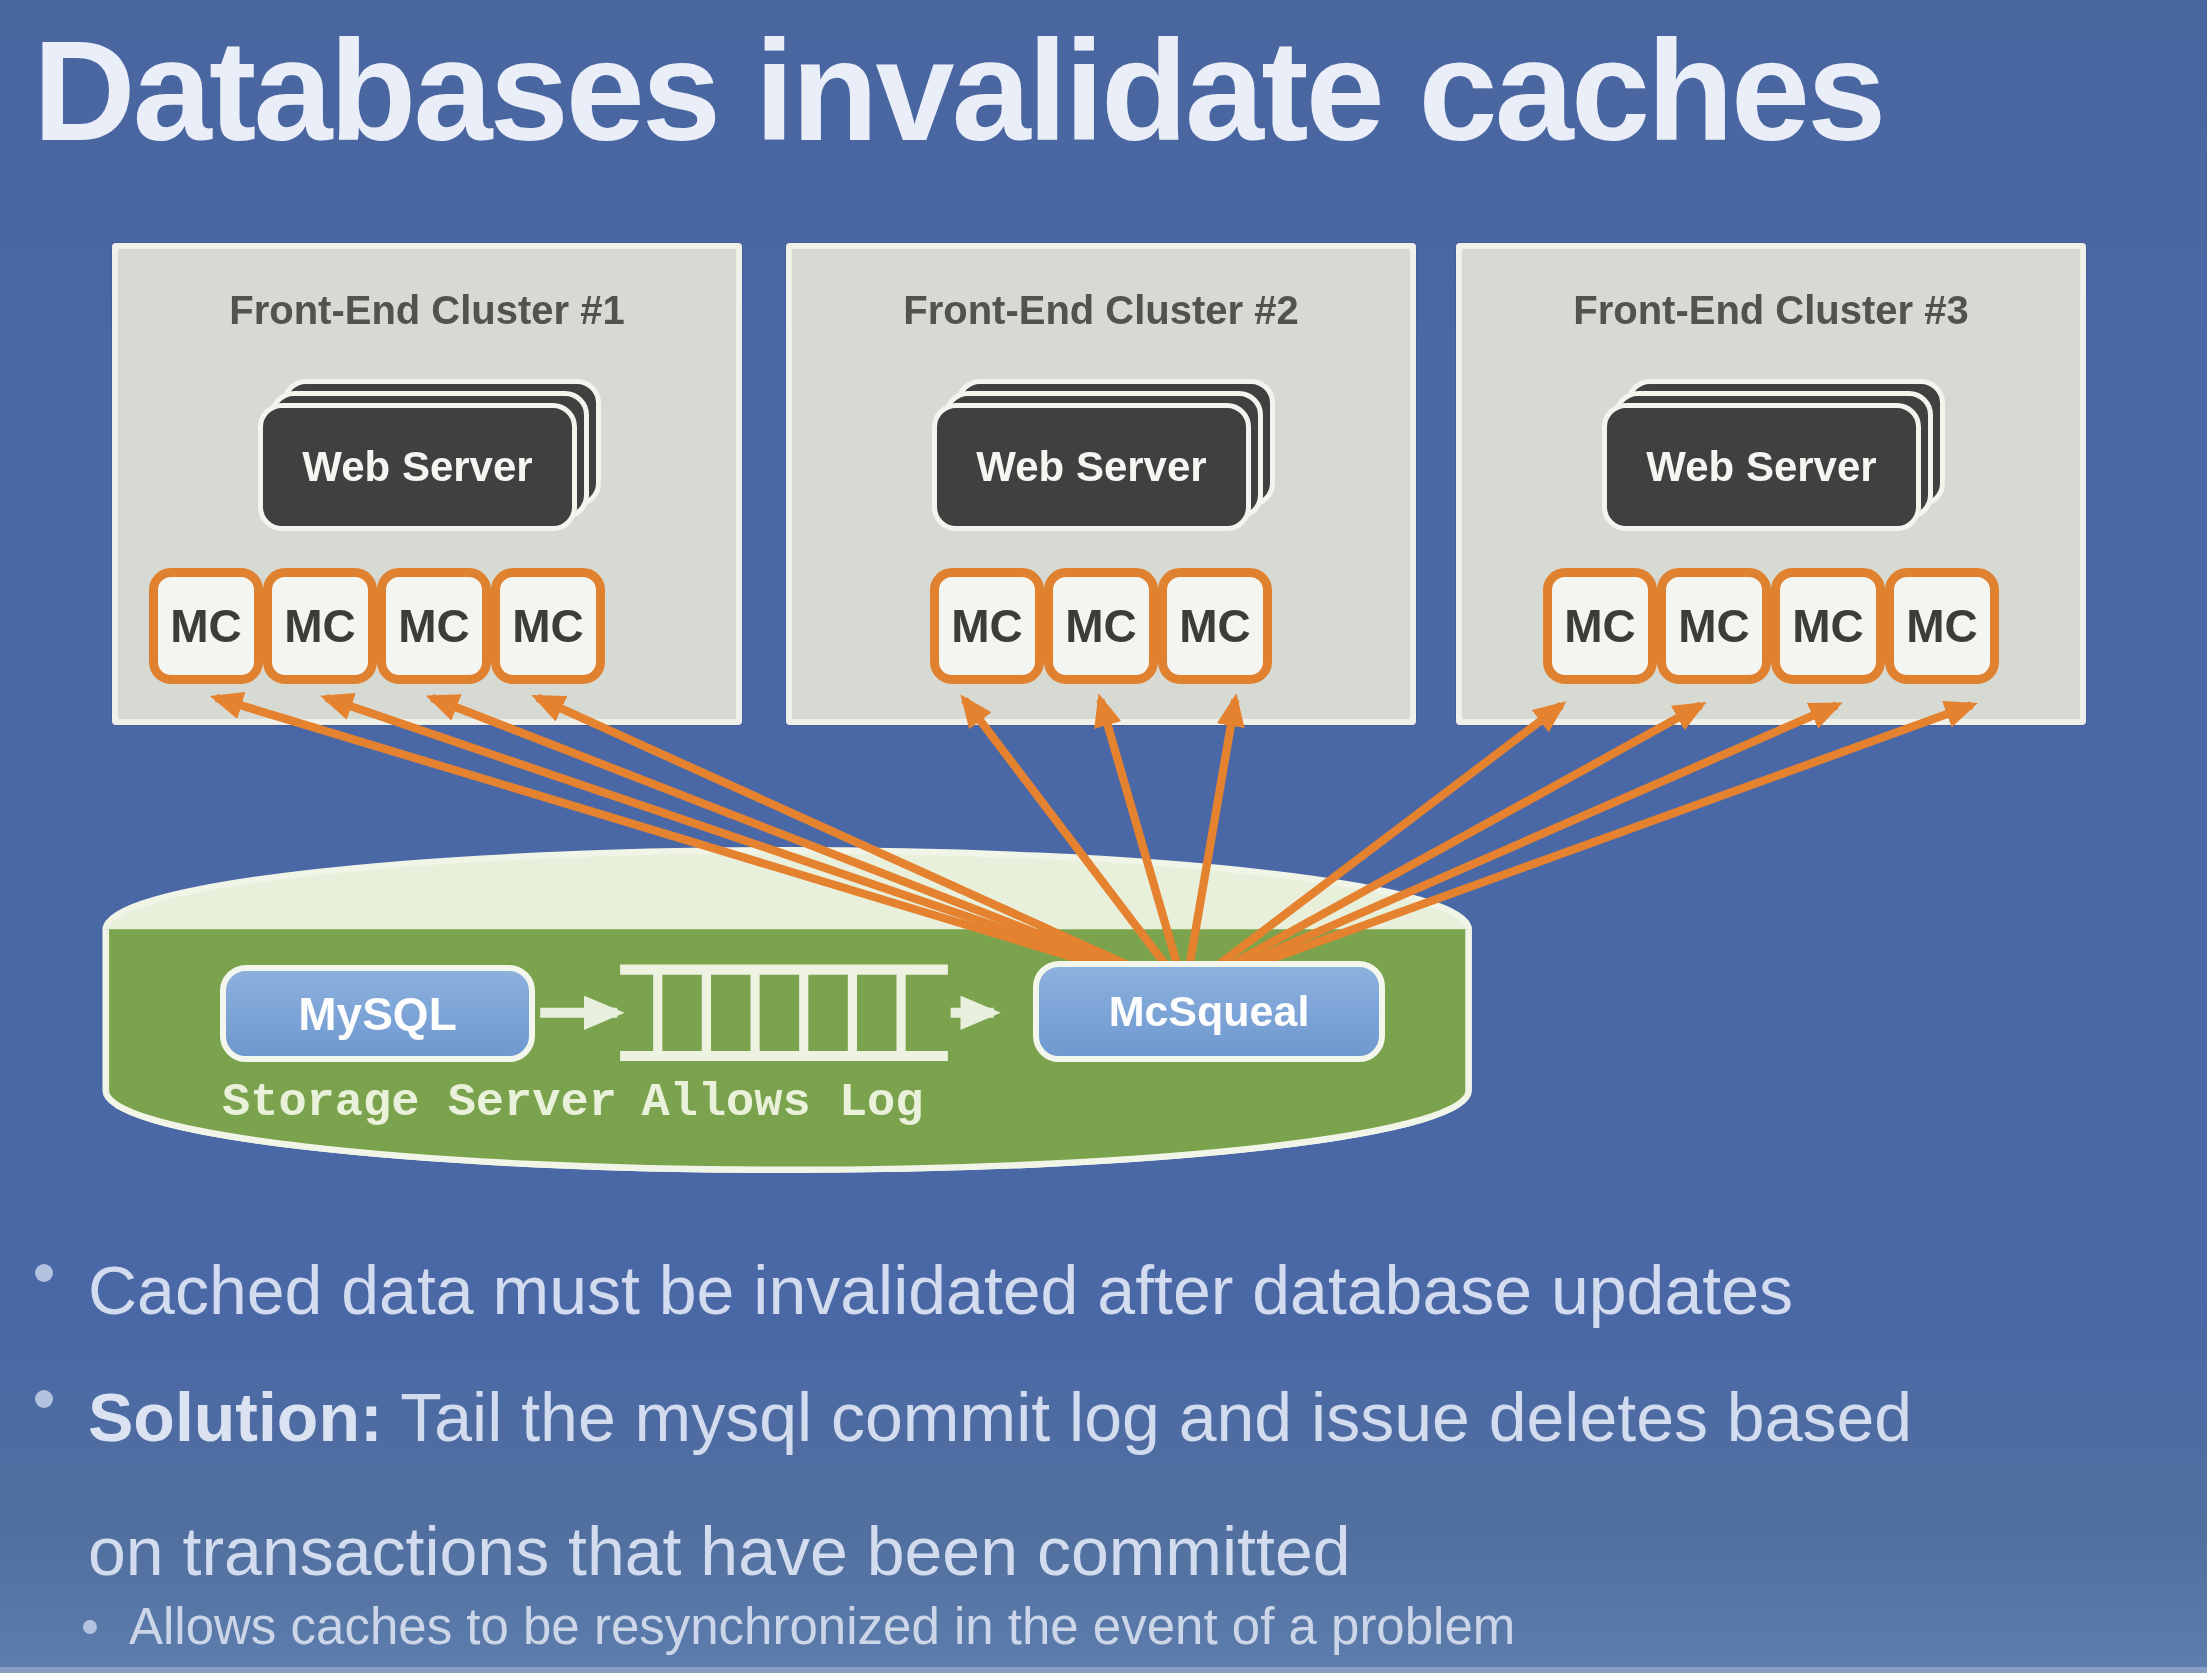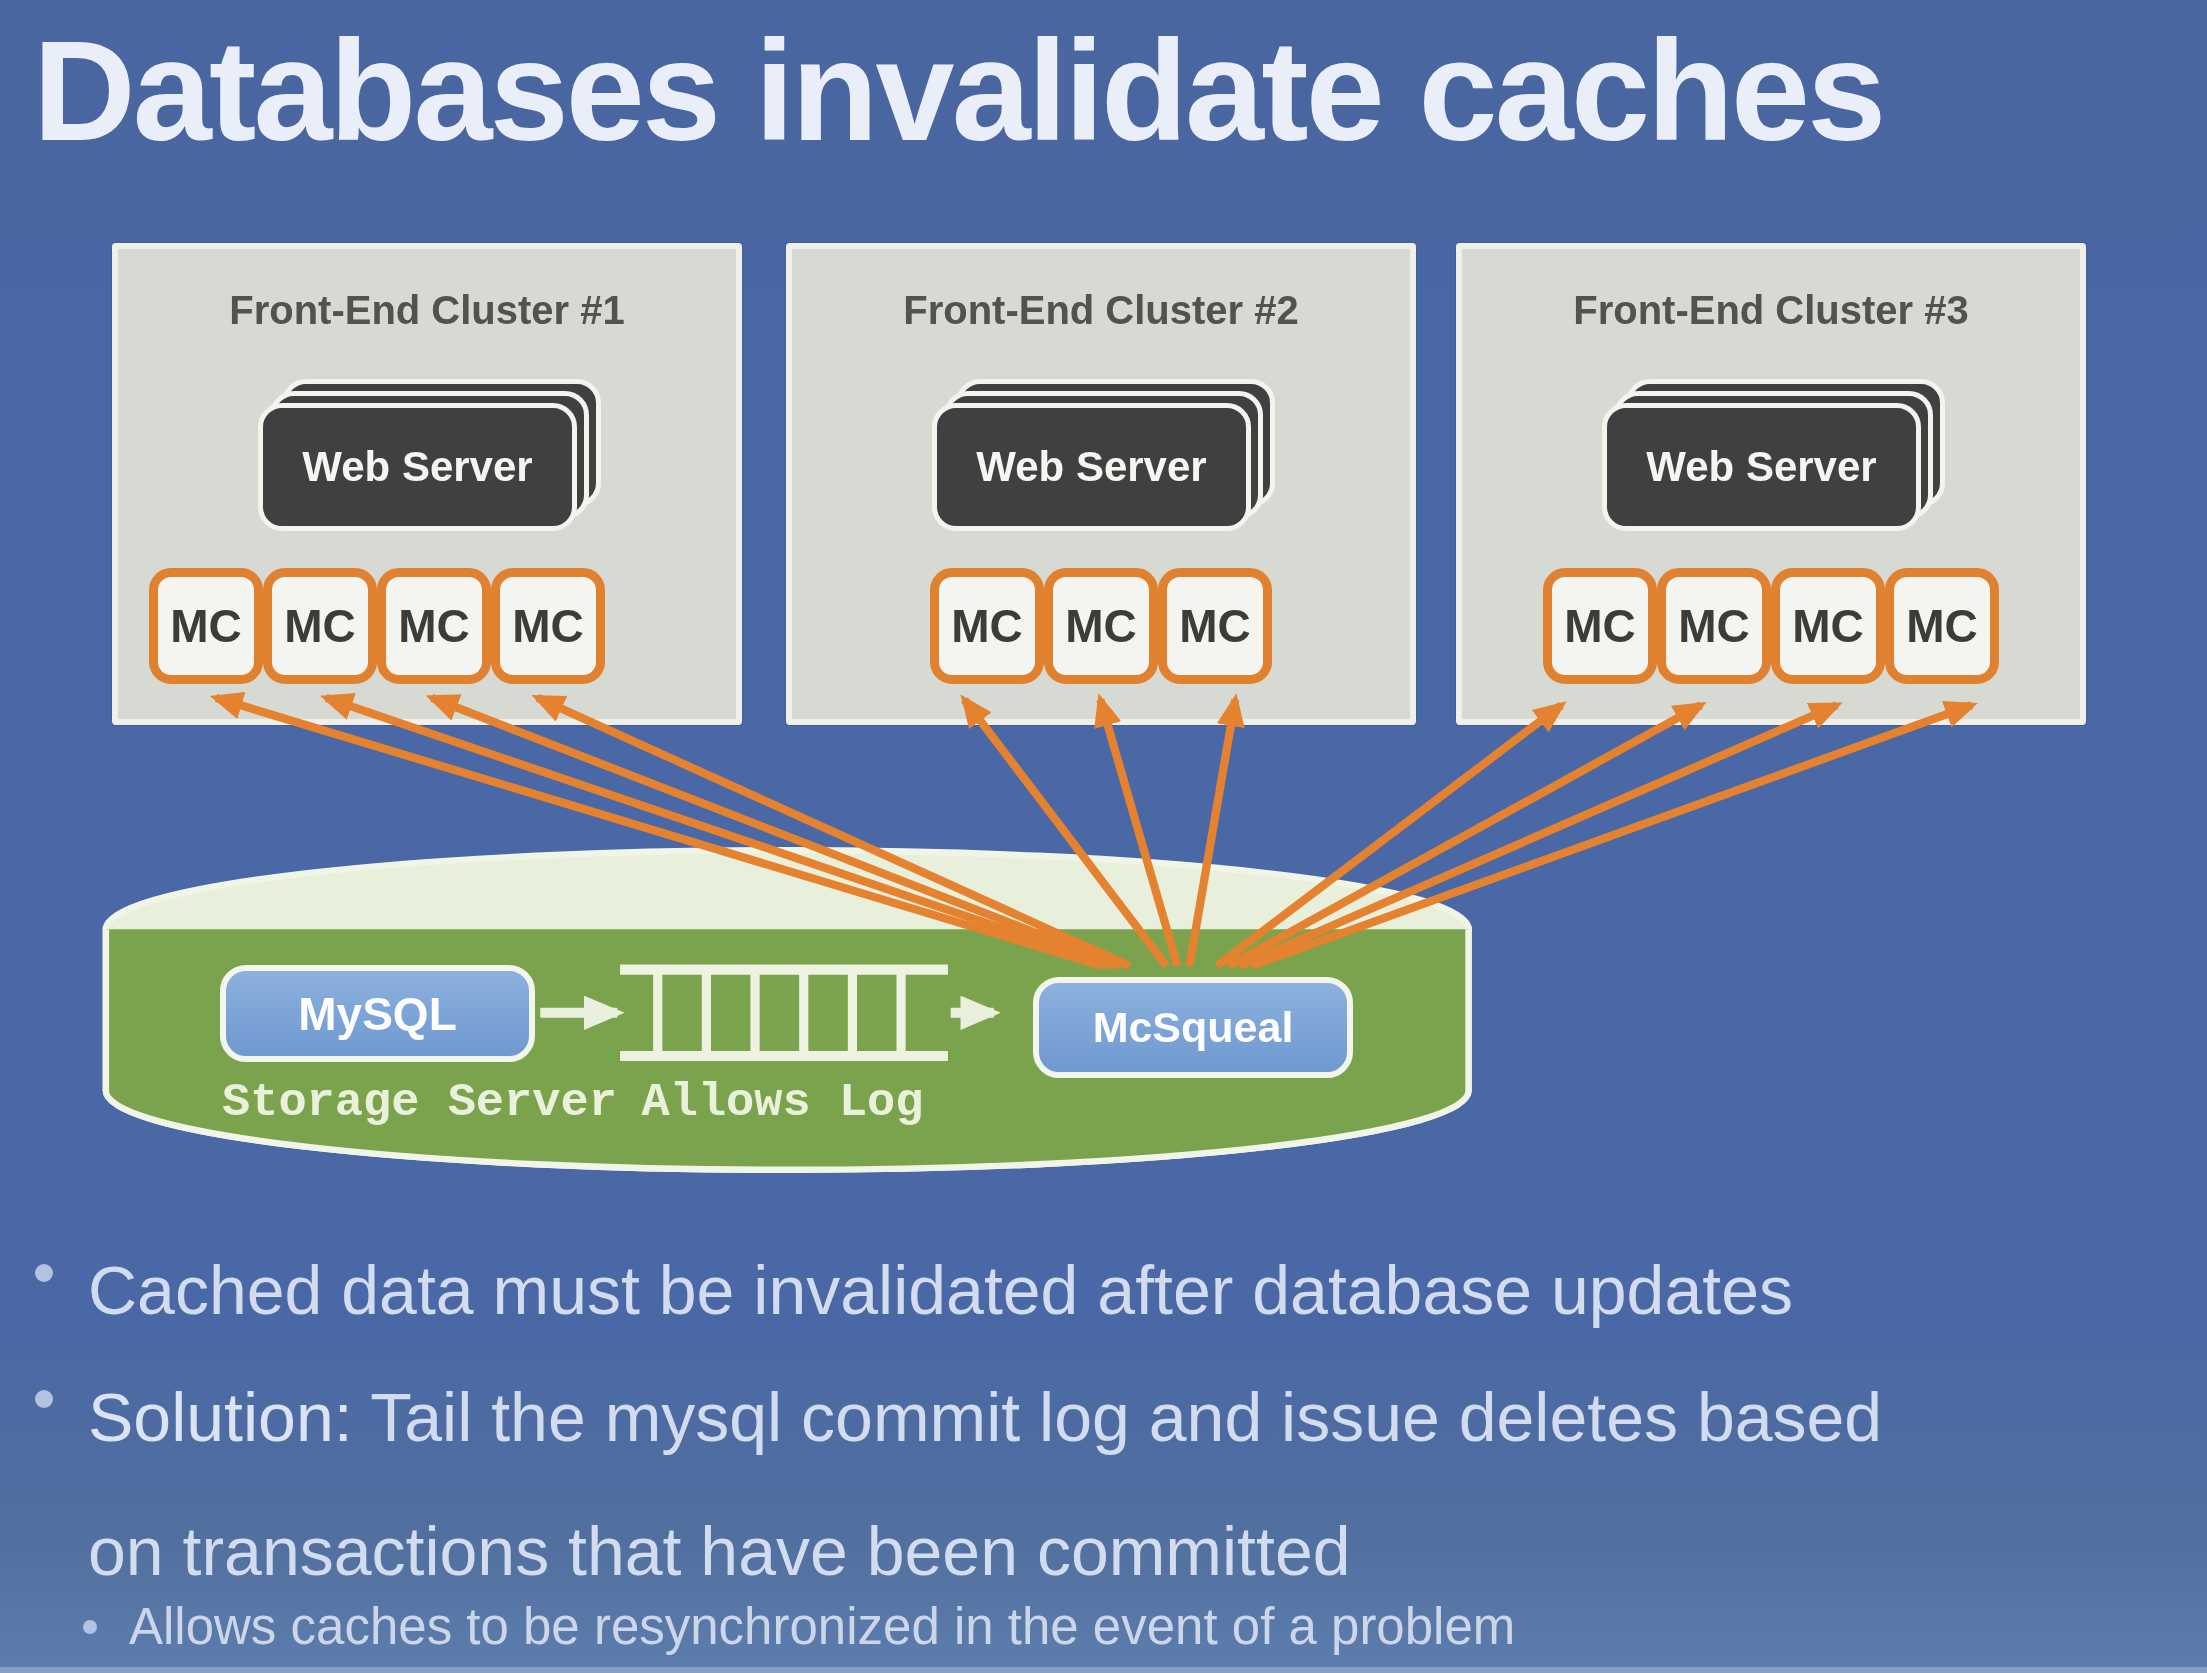--- a/index.html
+++ b/index.html
@@ -55,21 +55,21 @@
   }
   
   .pill{
     position:absolute;box-sizing:border-box;
     background:linear-gradient(180deg,#8db1dd 0%,#7ba3d6 55%,#7099cf 100%);
     border:6.4px solid #f2f6ec;border-radius:26px;
     display:flex;align-items:center;justify-content:center;
     color:#fdfdfd;font-weight:700;
   }
   .mysql{left:220px;top:965px;width:315px;height:97px;font-size:46px;}
-  .mcsqueal{left:1033px;top:961px;width:320px;height:101px;font-size:43px;margin-top:16px;}
+  .mcsqueal{left:1033px;top:961px;width:352px;height:101px;font-size:43px;}
   .tier-label{
     position:absolute;font-size:47px;font-weight:700;color:#e9f1da;
     letter-spacing:0;
     font-family:Liberation Mono, monospace;
   }
   .storage-label{left:222px;top:1076px;}
   .commitlog-label{left:599px;width:367px;top:1076px;text-align:center;}
   
   .bullet-dot{
     position:absolute;width:18.4px;height:18.4px;border-radius:50%;
@@ -79,21 +79,21 @@
   .b2-dot{left:35px;top:1390px;}
   .b3-dot{left:83px;top:1620px;width:13.8px;height:13.8px;}
   .bullet-text{
     position:absolute;left:88px;width:2103px;
     color:#d3dcee;font-size:68px;font-weight:400;letter-spacing:0;
     line-height:134px;
   }
   .b1{top:1223px;}
   .b2{top:1350px;}
   .b3{top:1576px;left:129px;font-size:51px;color:#ccd6e8;line-height:101px;}
-  .bullet-text strong{font-weight:400;color:#dbe3f2;}
+  .bullet-text strong{font-weight:700;color:#dbe3f2;}
   .svg-layer{position:absolute;left:0;top:0;pointer-events:none;}
   .bottom-strip{
     position:absolute;left:0;right:0;bottom:0;height:6.4px;
     background:rgba(160,175,205,.65);
   }
 </style>
 </head>
 <body>
 
 <div class="slide">

